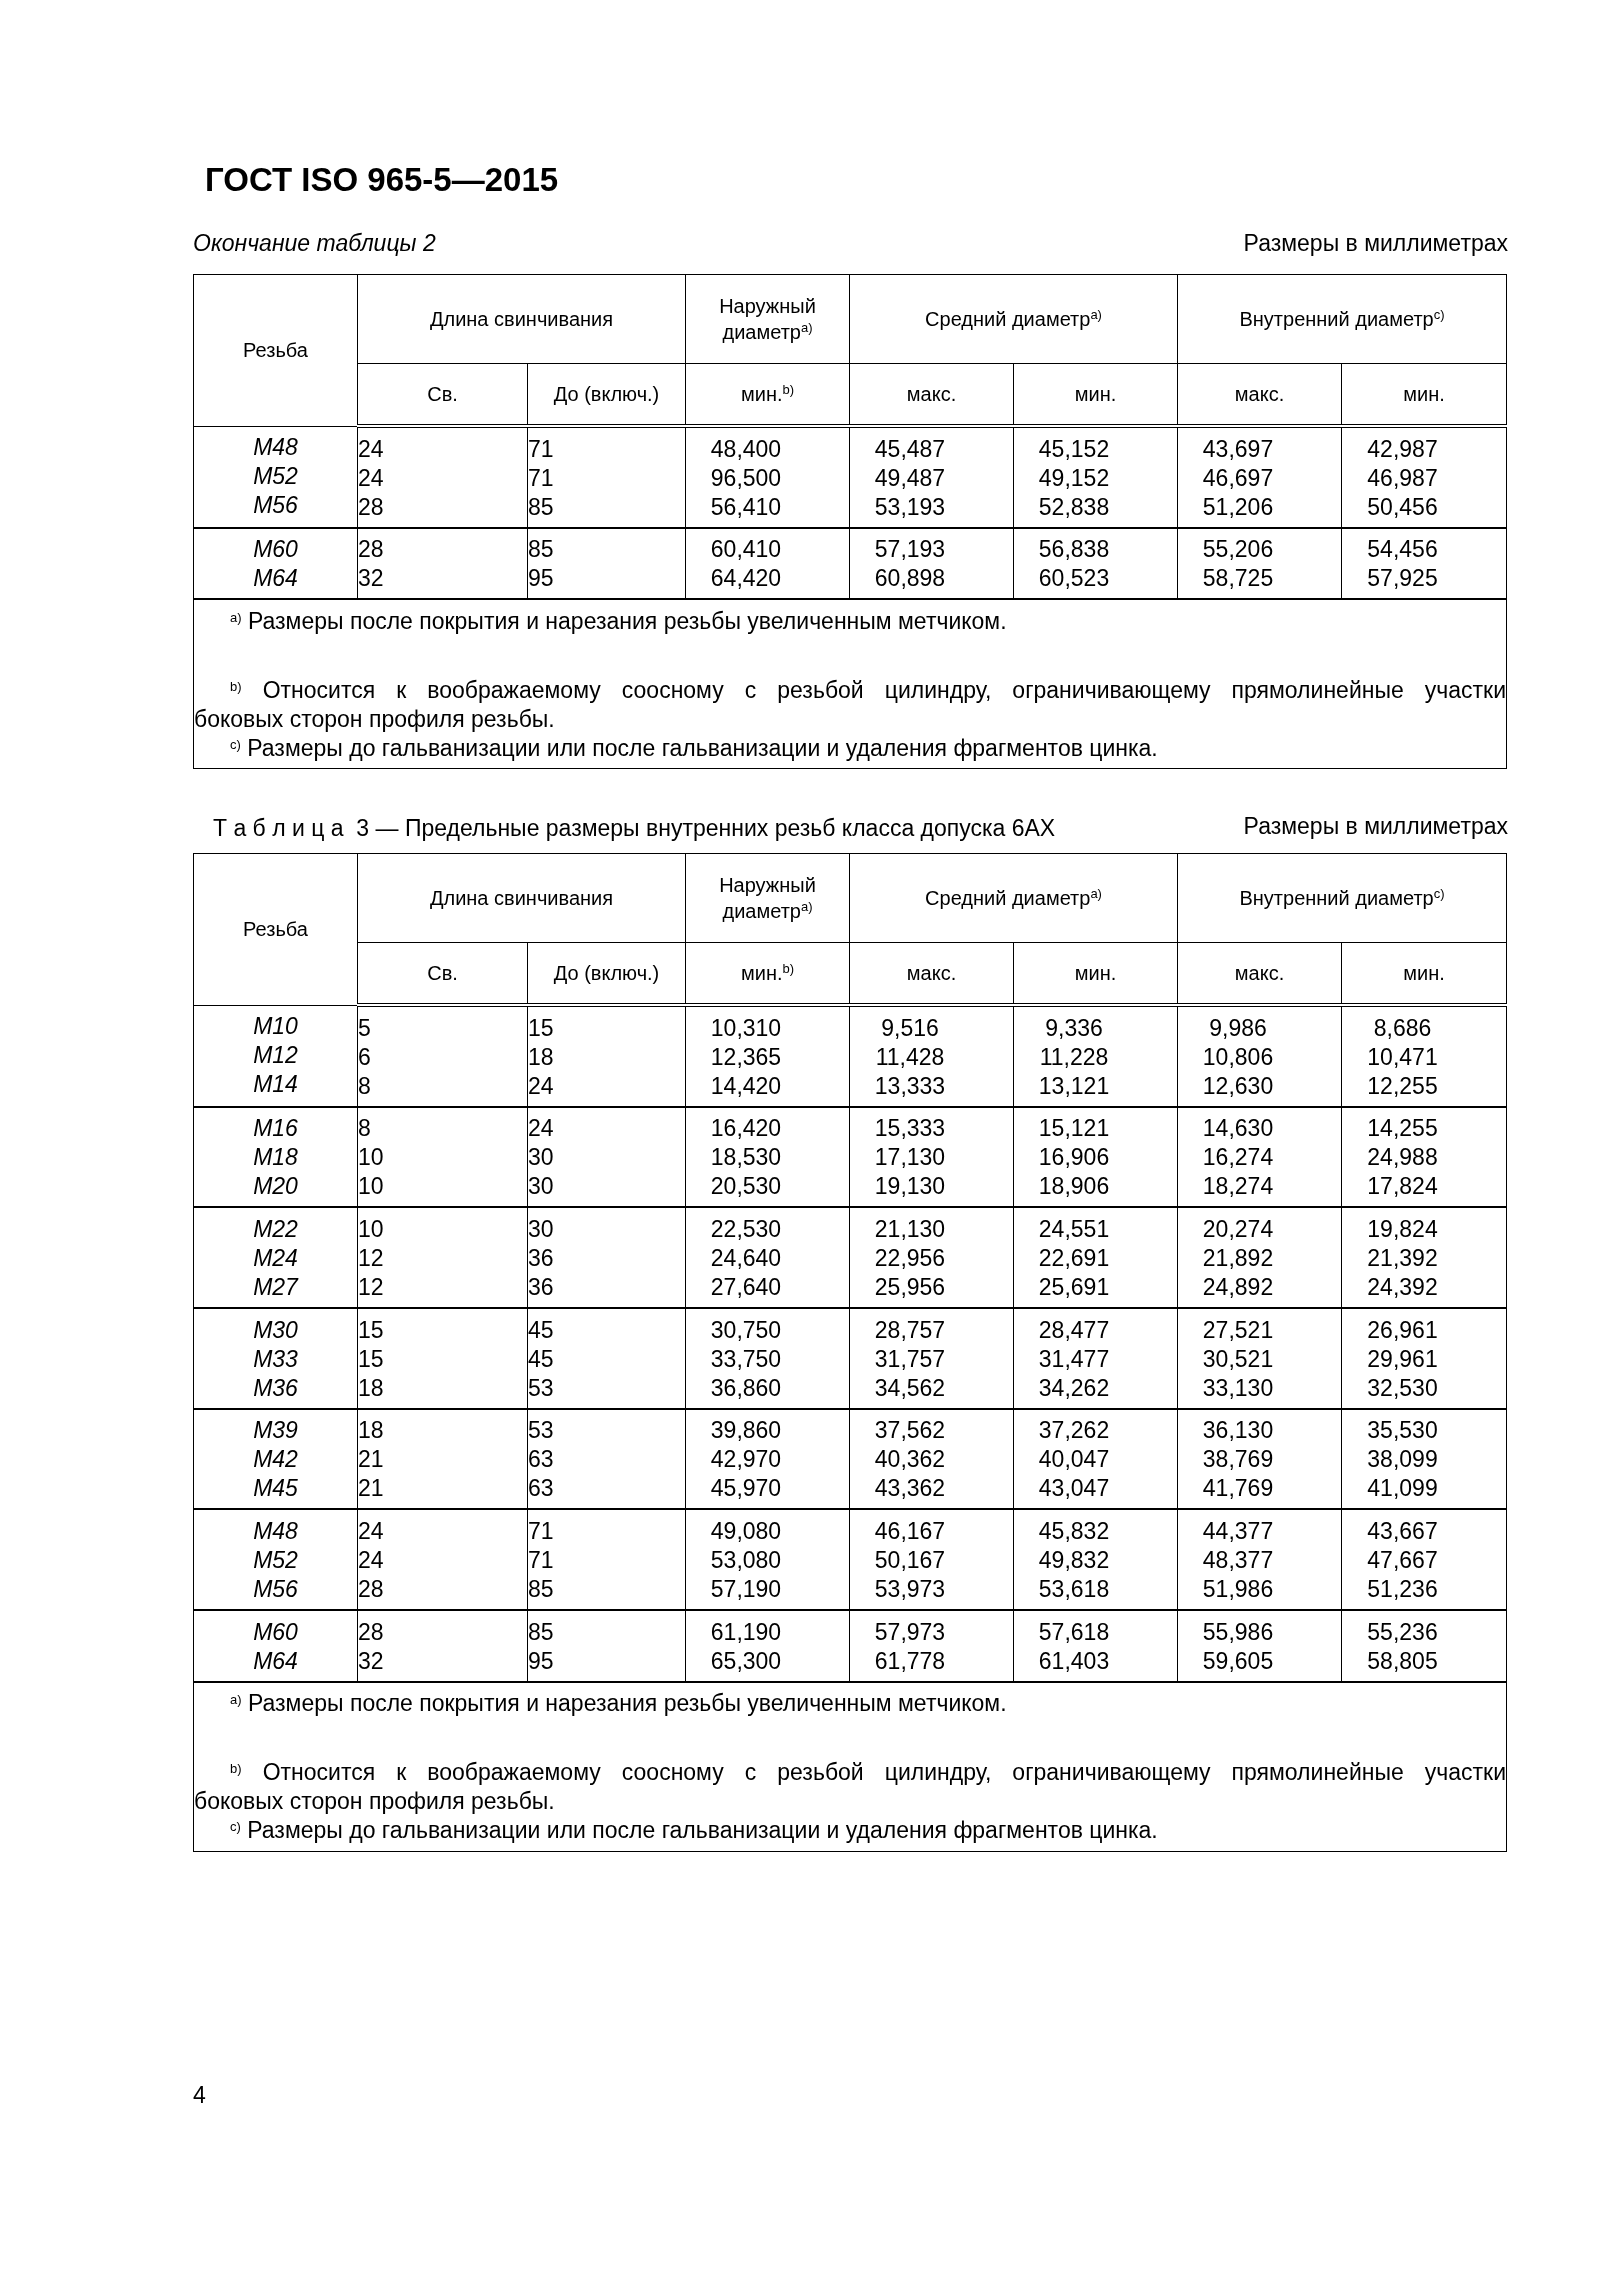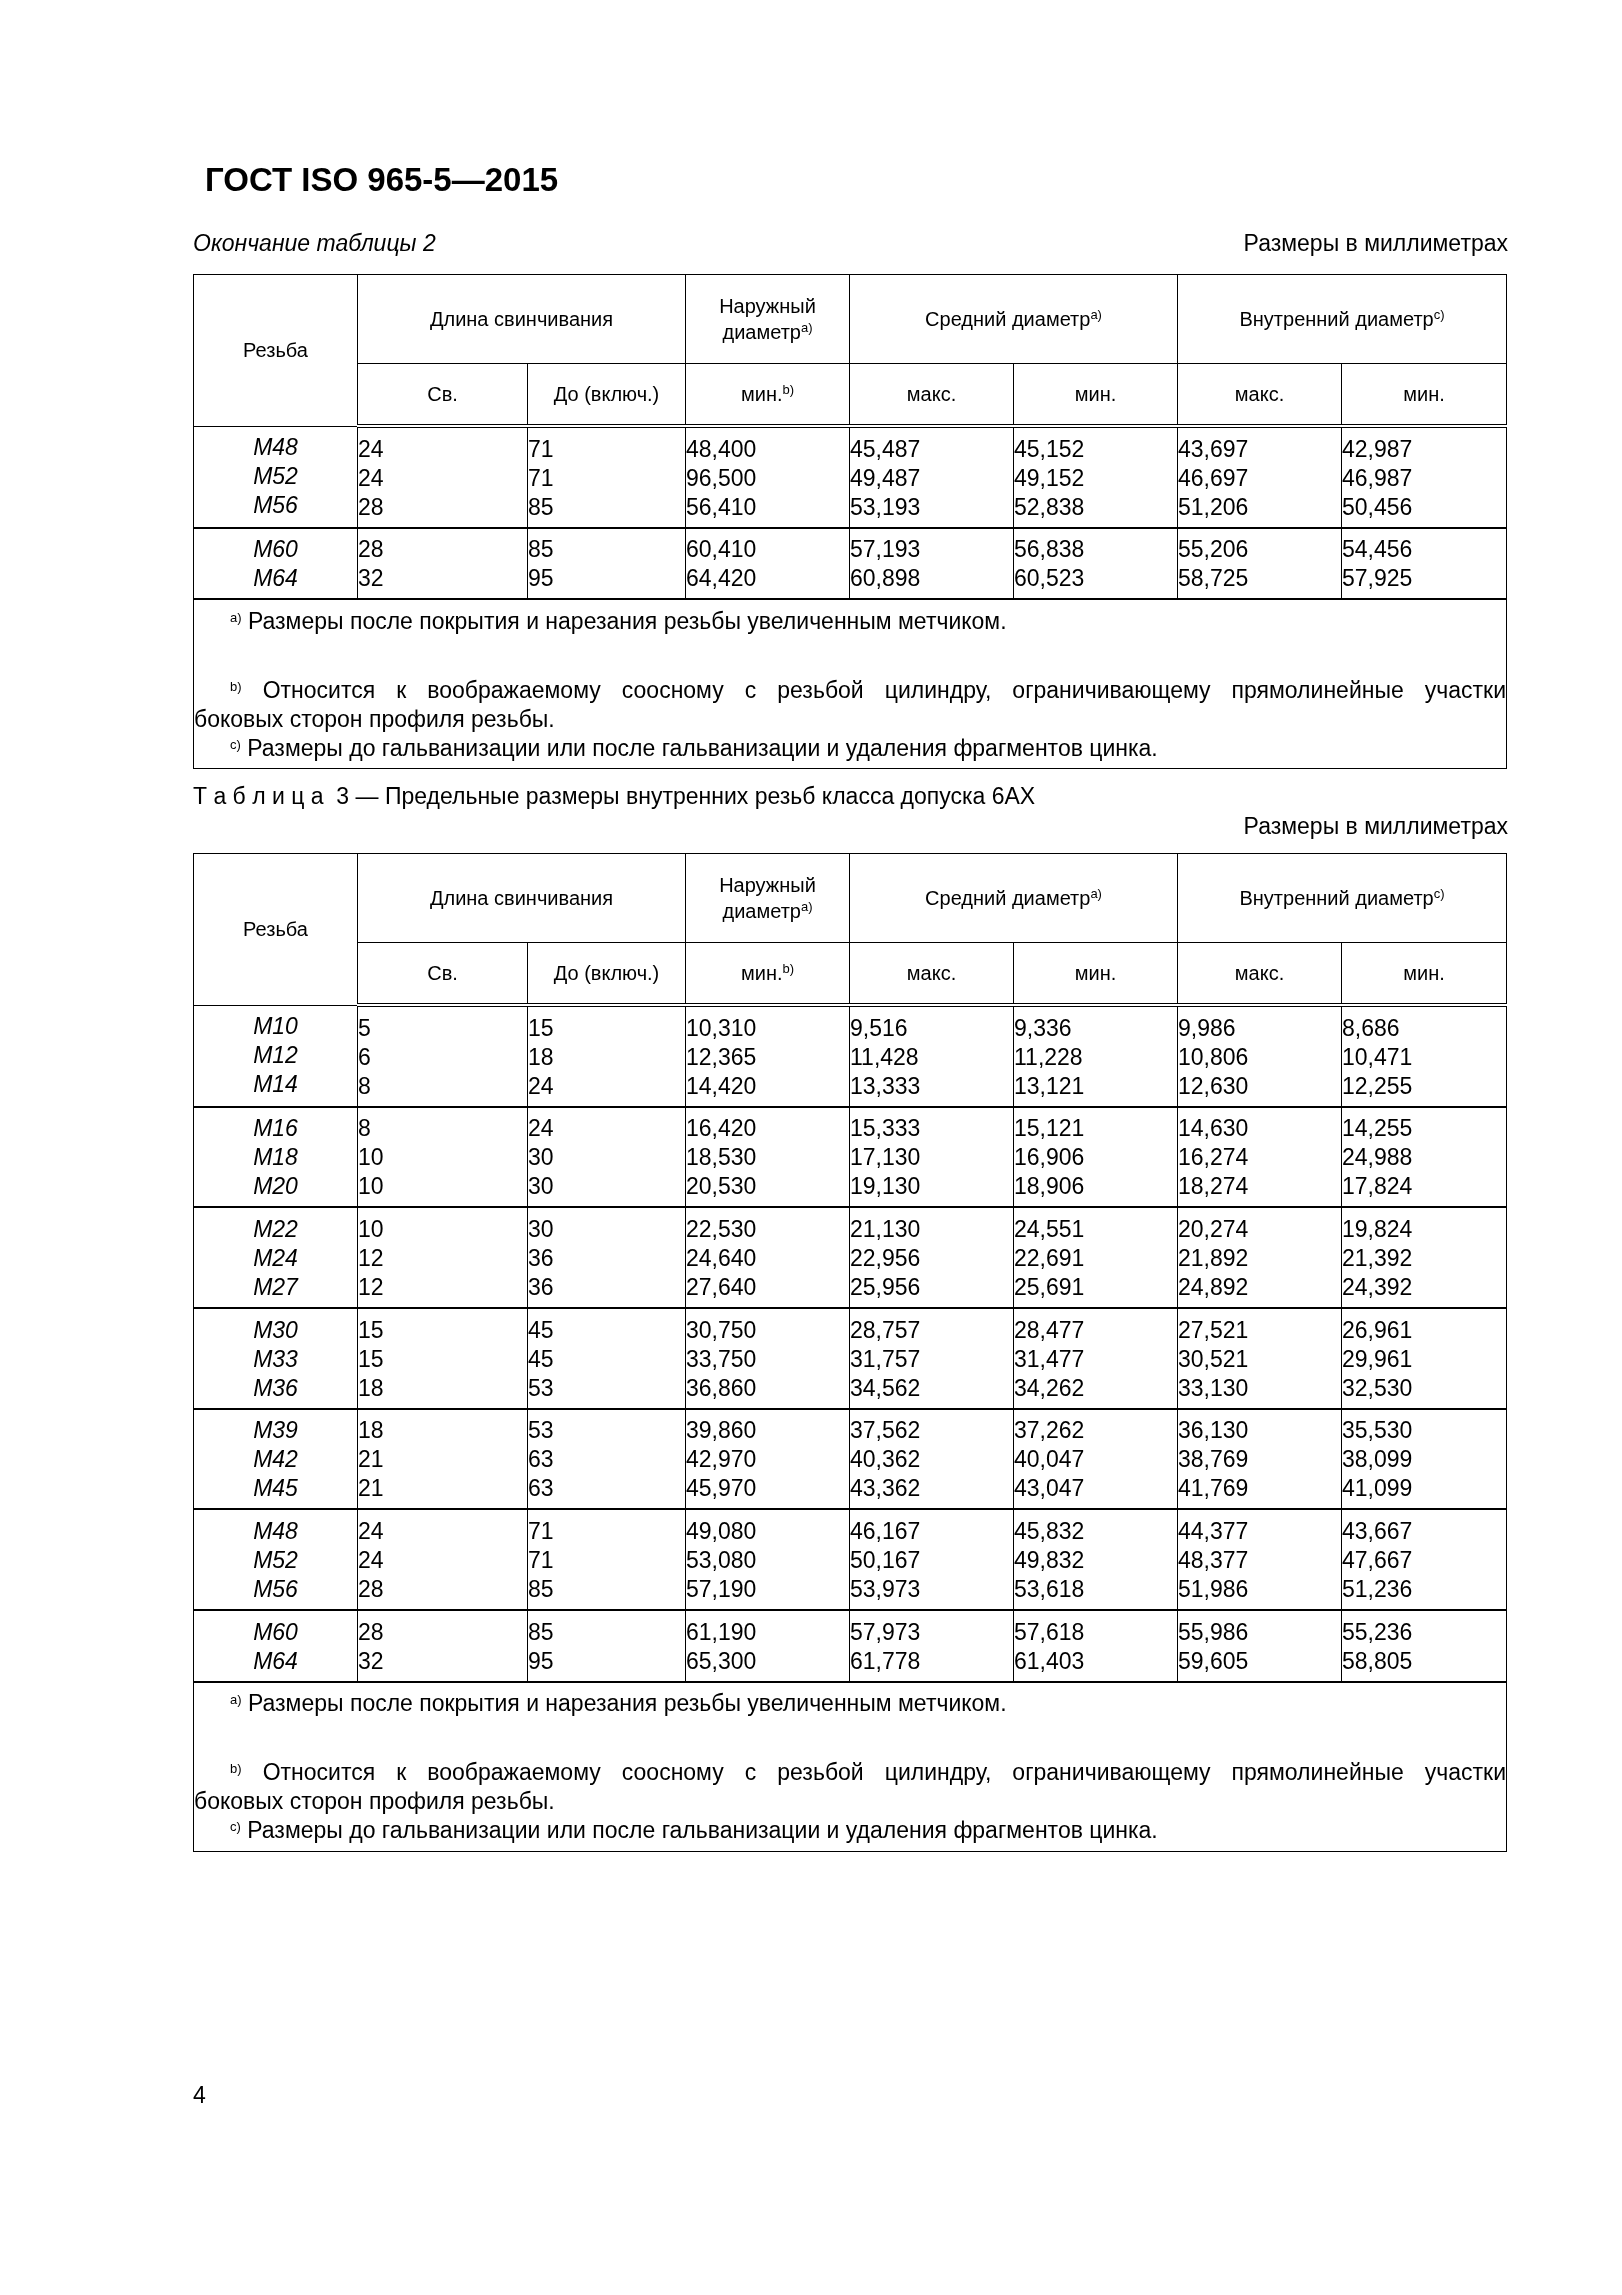--- a/index.html
+++ b/index.html
@@ -27,21 +27,21 @@
   table.gost thead tr.h1 th { height: 86px; }
   table.gost thead tr.h2 th { height: 58px; border-bottom: 4.6px double #000; }
   table.gost td { border-left: 1.3px solid #000; border-right: 1.3px solid #000; vertical-align: top;
                   padding: 6.5px 0 5.2px 0; line-height: 29px; }
   table.gost tbody tr.grp td { border-bottom: 2px solid #000; }
   table.gost td .v { display: block; }
   td.name { text-align: center; font-style: italic; }
   td.c-sv, td.c-do { }
   td.c-sv .v { padding-right: 65px; }
   td.c-do .v { padding-right: 59px; }
-  td.num { text-align: left; }
+  td.num { text-align: center; }
   td.num .v { padding-right: 43px; }
   sup { font-size: 13px; vertical-align: top; position: relative; top: -3.9px; }
   td.notes { border: 1.3px solid #000; padding: 9.2px 14.4px 9.2px 14.4px; font-size: 23px; line-height: 29.4px;
              text-align: justify; }
   .note-line { display: block; }
   .note-line.ind { text-indent: 36px; }
   .note-line.just { text-align: justify; text-align-last: justify; margin-top: 40px; }
 </style>
 </head>
 <body>
@@ -163,21 +163,21 @@
       <td colspan="8" class="notes">
         <span class="note-line ind"><sup>a)</sup> <span>Размеры после покрытия и нарезания резьбы увеличенным метчиком.</span></span>
         <span class="note-line ind just"><sup>b)</sup> <span>Относится к воображаемому соосному с резьбой цилиндру, ограничивающему прямолинейные участки</span></span>
         <span class="note-line">боковых сторон профиля резьбы.</span>
         <span class="note-line ind"><sup>c)</sup> <span>Размеры до гальванизации или после гальванизации и удаления фрагментов цинка.</span></span>
       </td>
     </tr>
   </tbody>
 </table>
 
-<div class="abs cap-left" style="top:783px; white-space:pre;">Т а б л и ц а  3 — Предельные размеры внутренних резьб класса допуска 6АХ</div>
+<div class="abs cap-left" style="top:815px; white-space:pre;margin-left:20px;">Т а б л и ц а  3 — Предельные размеры внутренних резьб класса допуска 6АХ</div>
 <div class="abs cap-right" style="top:813px;">Размеры в миллиметрах</div>
 
 <table class="gost" id="table3" style="top:853px;">
   <colgroup>
       <col class="c0">
       <col class="c1">
       <col class="c2">
       <col class="c3">
       <col class="c4">
       <col class="c5">

